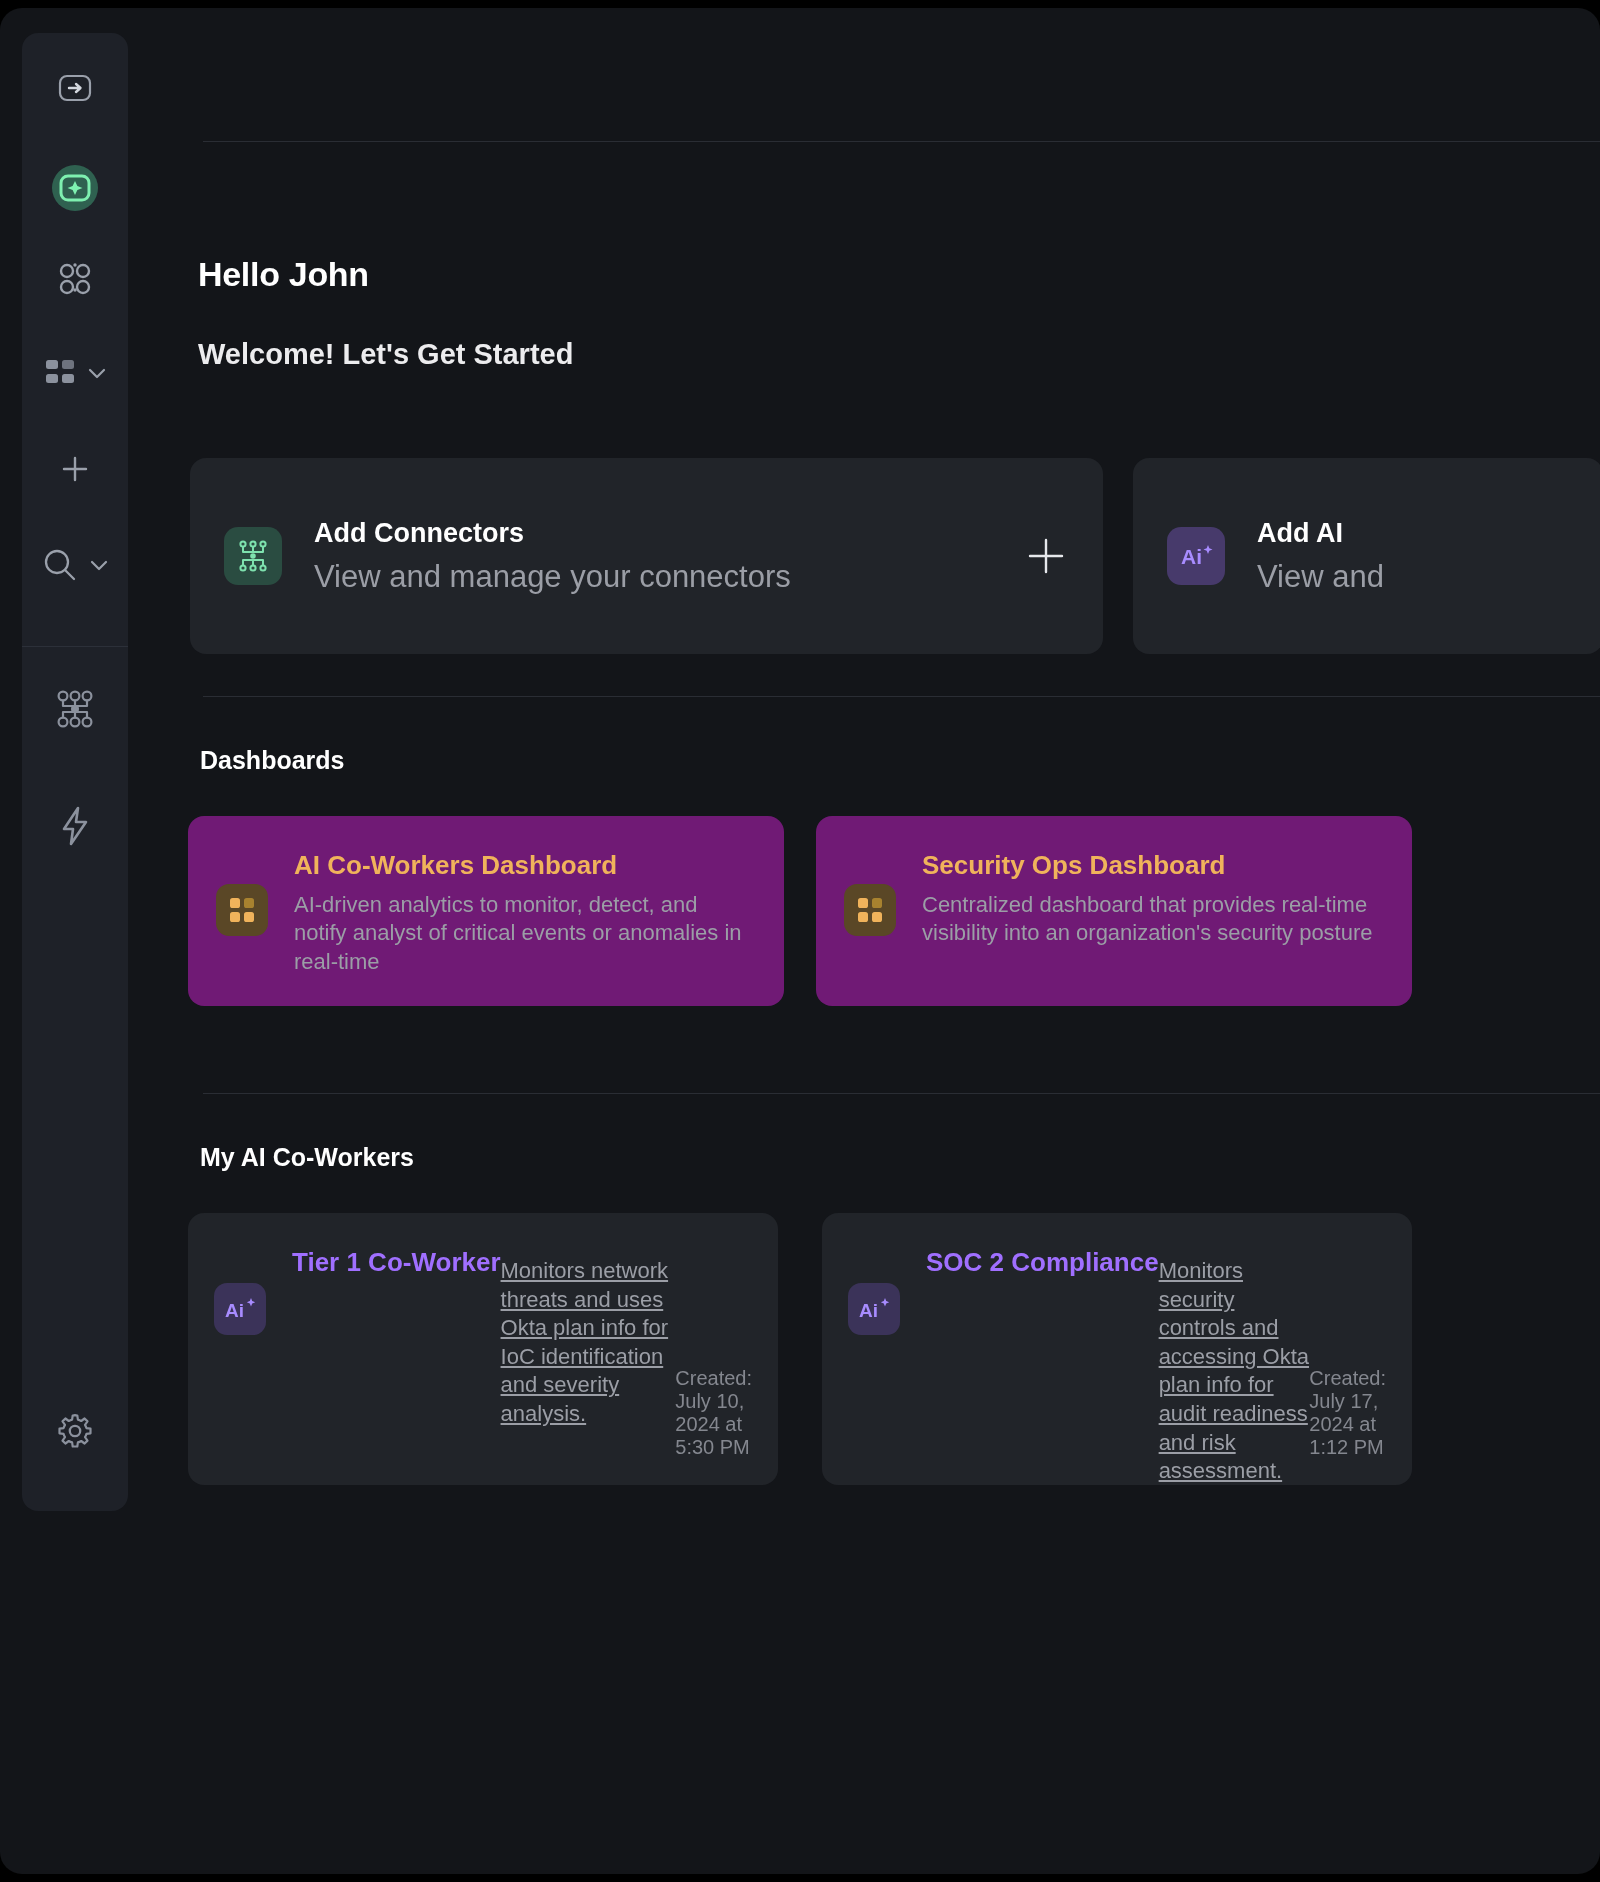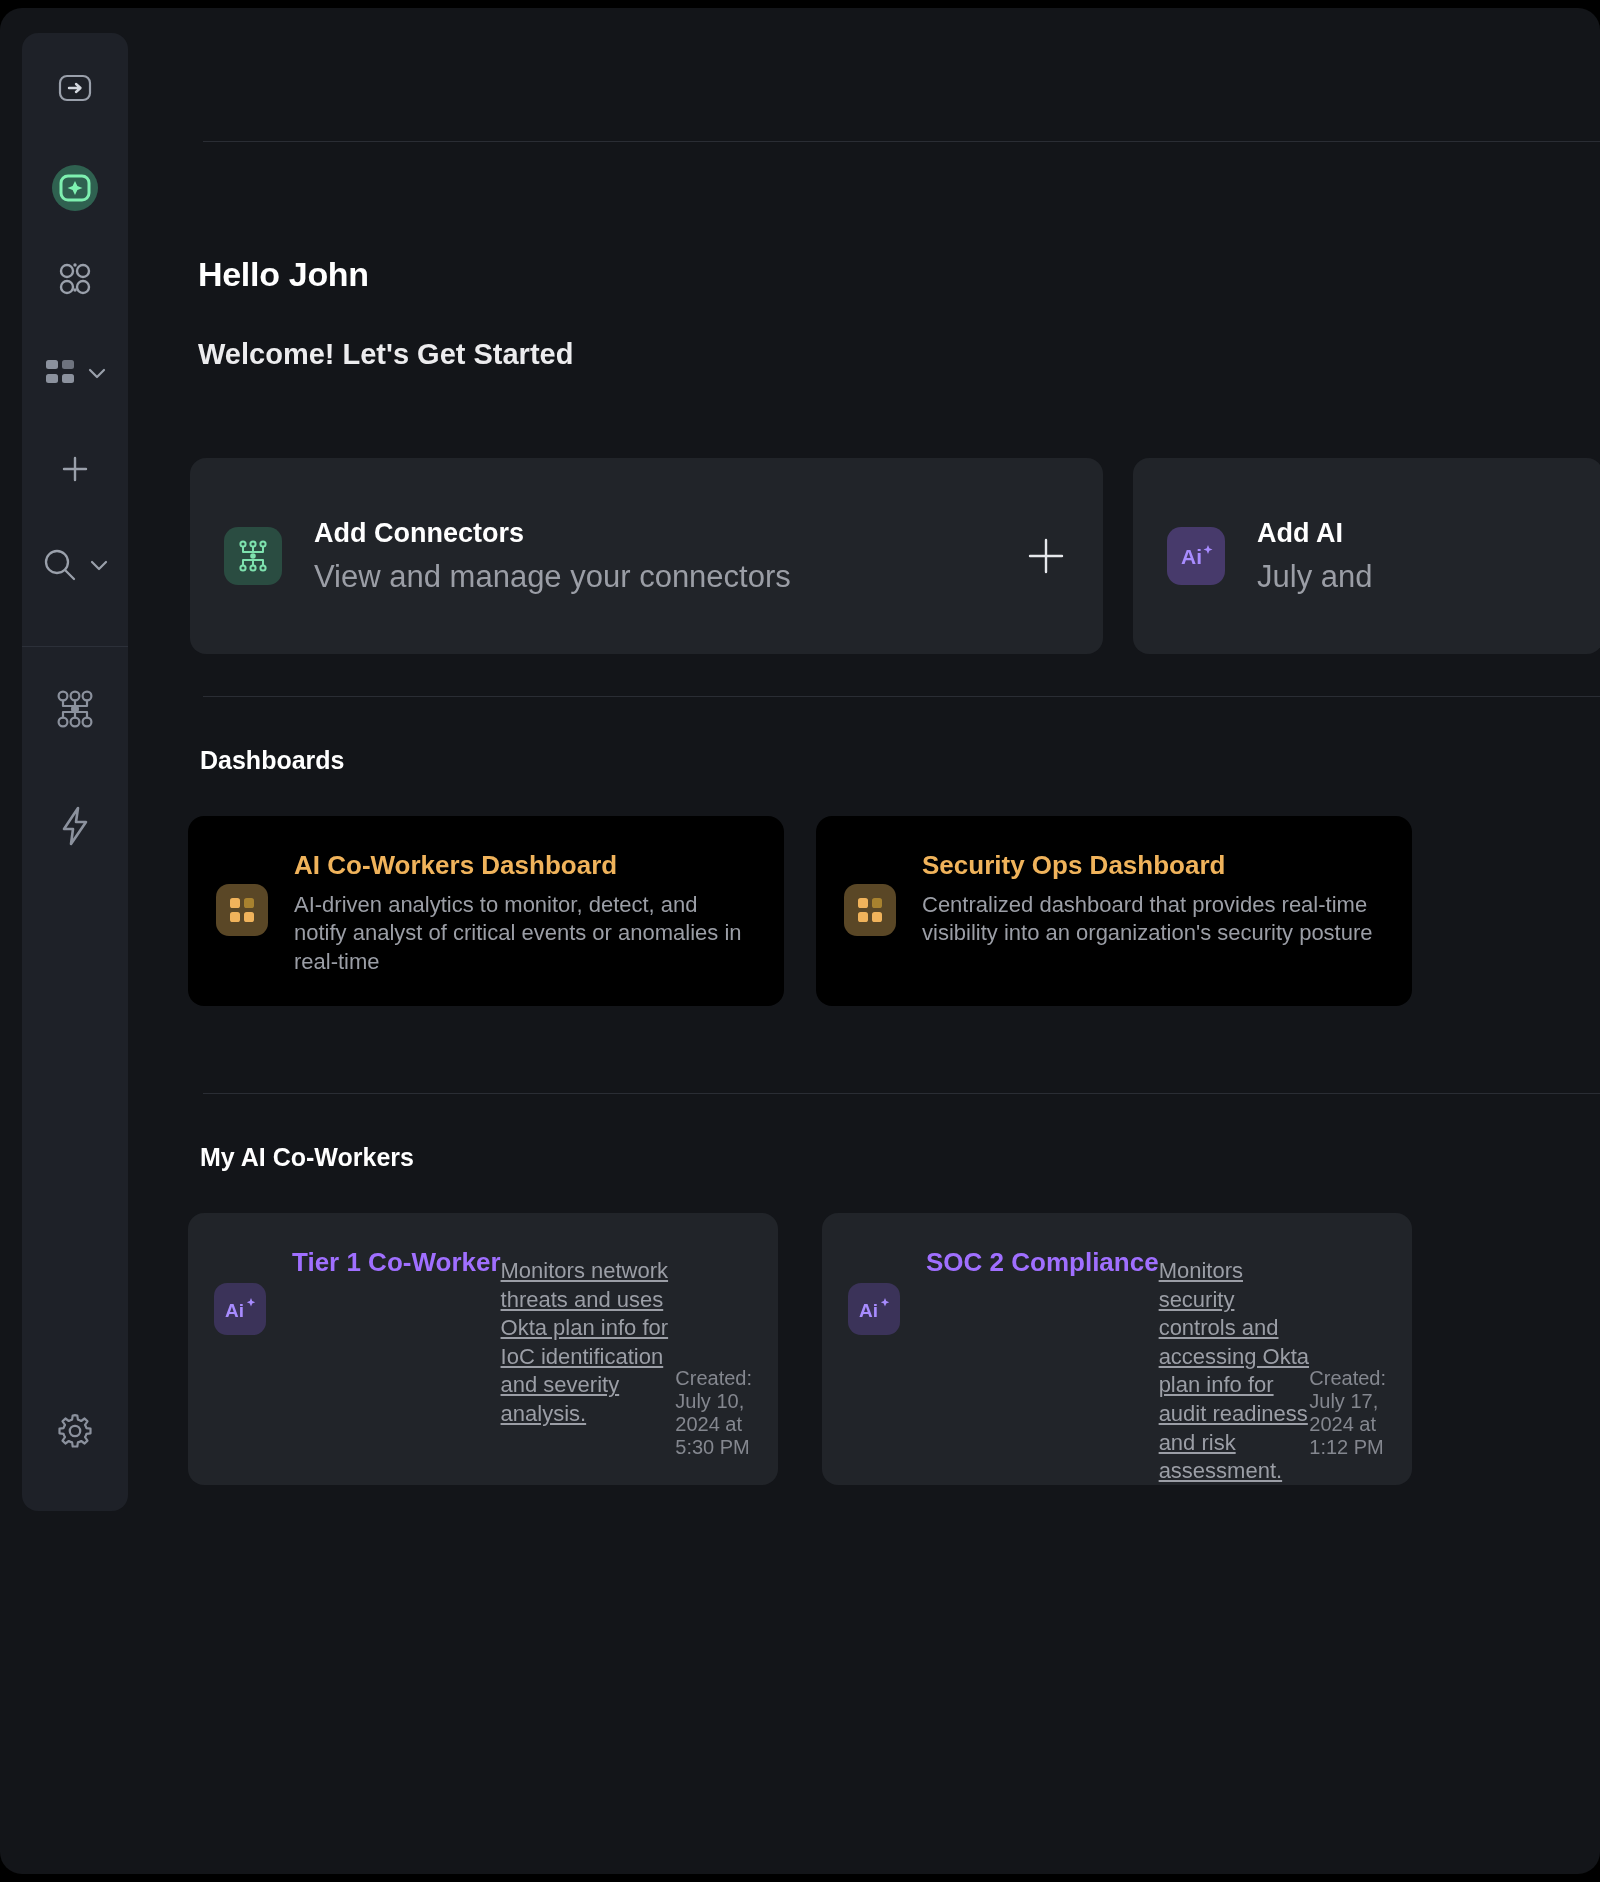--- a/index.html
+++ b/index.html
@@ -141,21 +141,21 @@
   #h-dashboards { top: 713px; }
   #h-coworkers  { top: 1110px; }
 
   
   #dash-row {
     position: absolute;
     left: 60px; top: 783px;
     display: flex; gap: 32px;
   }
   .dash-card {
-    background: #000000;
+    background: #701a75;
     border-radius: 16px;
     width: 596px; height: 190px;
     display: flex;
     padding: 34px 28px;
     flex-shrink: 0;
     cursor: pointer;
   }
   .dash-badge {
     width: 52px; height: 52px;
     border-radius: 13px;
@@ -364,21 +364,21 @@
 
       <div class="action-card cut">
         <span class="ac-badge purple">
           <svg width="38" height="32" viewBox="0 0 38 32">
             <text x="4" y="24" font-family="Liberation Sans, sans-serif" font-size="21" font-weight="bold" fill="#a88cff">Ai</text>
             <path d="M31 5 L32.3 8.2 L35.5 9.5 L32.3 10.8 L31 14 L29.7 10.8 L26.5 9.5 L29.7 8.2 Z" fill="#a88cff"></path>
           </svg>
         </span>
         <div class="ac-text">
           <div class="ac-title">Add  AI</div>
-          <div class="ac-sub">July and</div>
+          <div class="ac-sub">View and</div>
         </div>
       </div>
 
     </div>
 
     <div class="hr" id="hr-mid"></div>
 
     <h2 class="section-heading" id="h-dashboards">Dashboards</h2>
 
     <div id="dash-row">

